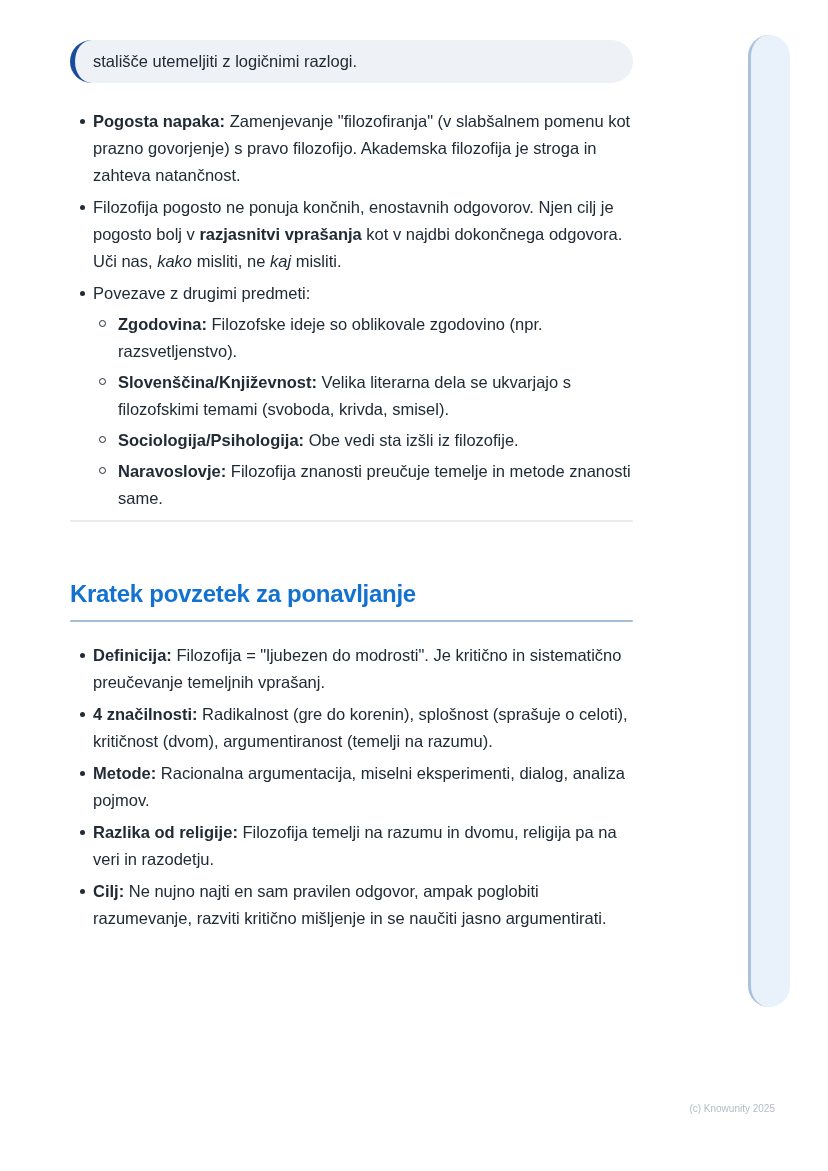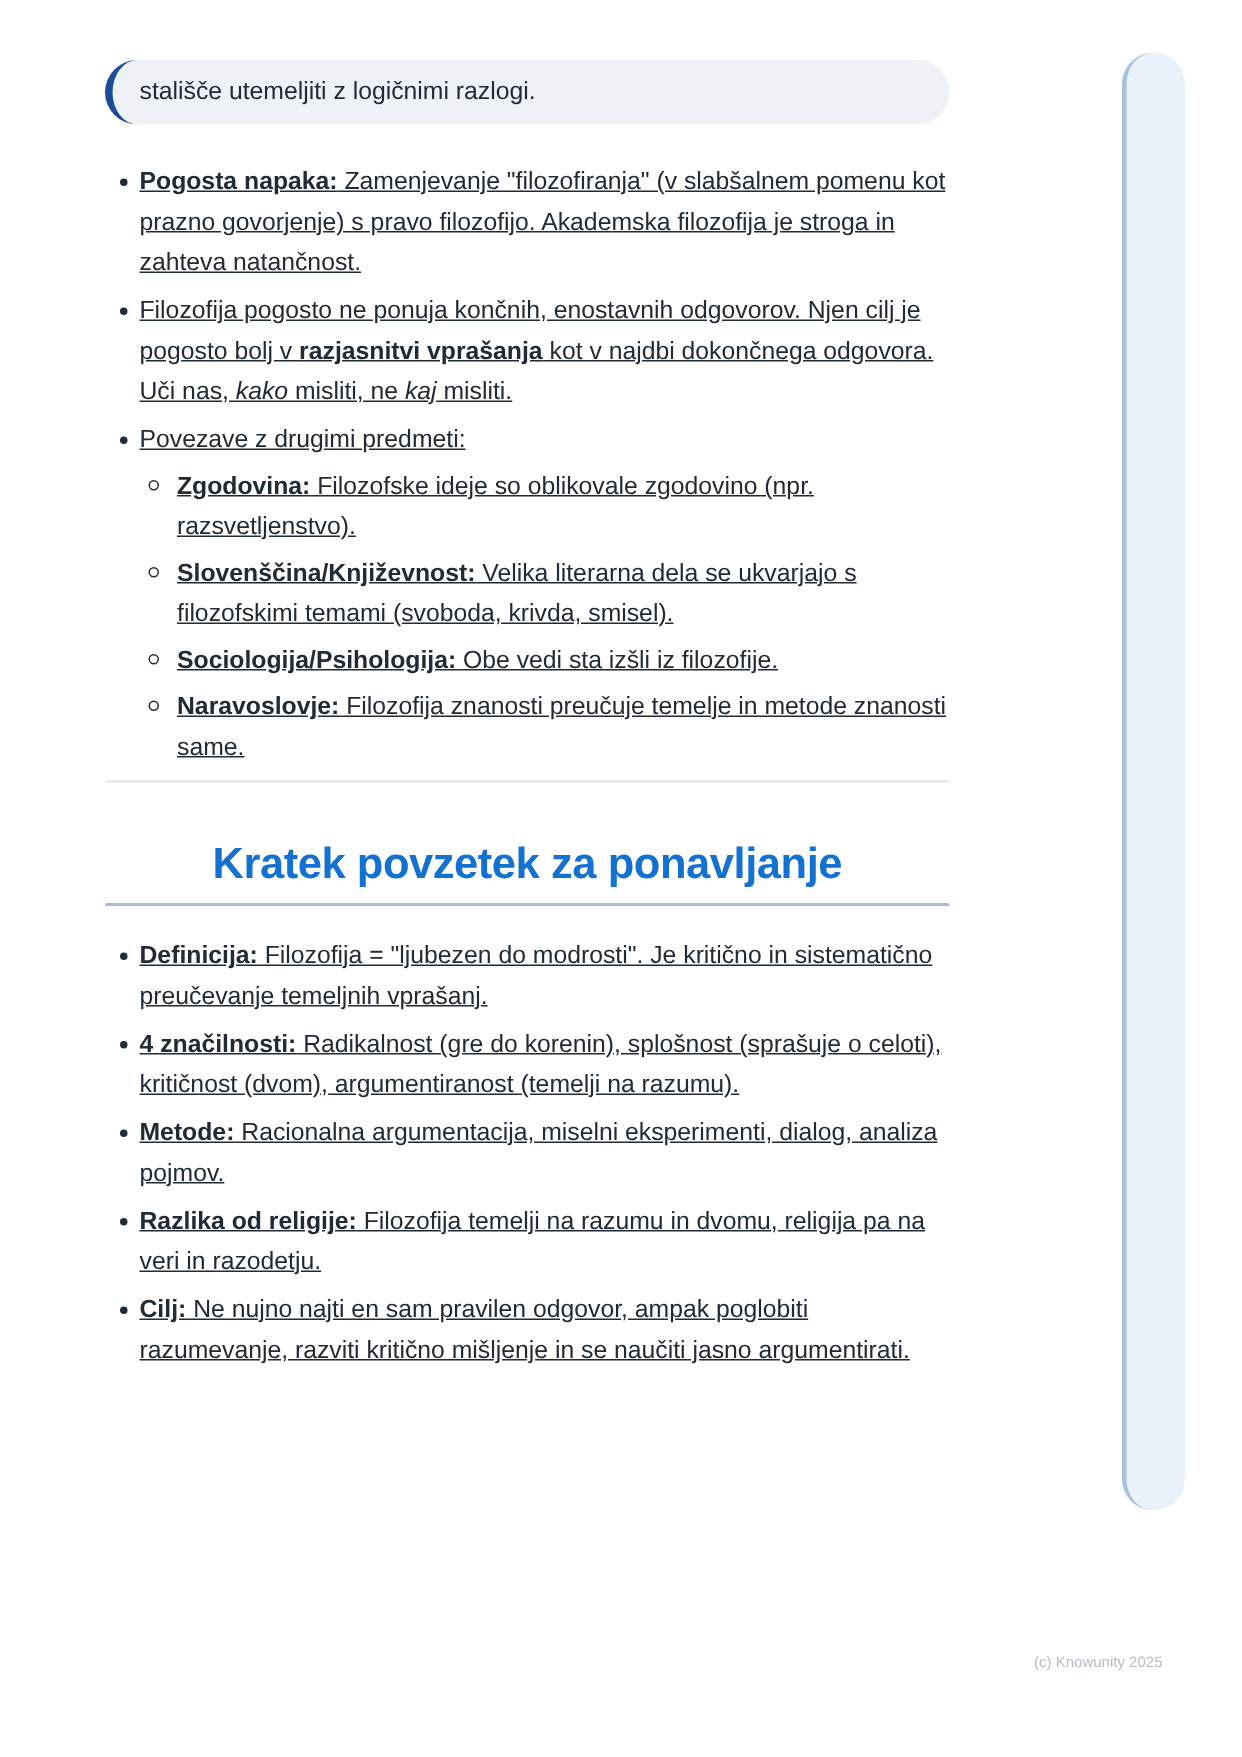--- a/index.html
+++ b/index.html
@@ -34,21 +34,21 @@
 
   .callout {
     background: #eef1f6;
     border-left: 5px solid #1b4c9b;
     padding: 8px 16px 8px 18px;
     margin-bottom: 25px;
     min-height: 42px;
   }
 
   ul.notes { list-style: none; margin: 0; padding: 0; }
-  ul.notes > li { position: relative; padding-left: 23px; margin-bottom: 5px; text-decoration: underline; }
+  ul.notes > li { position: relative; padding-left: 23px; margin-bottom: 5px; }
   ul.notes > li::before {
     content: "";
     position: absolute; left: 10px; top: 11px;
     width: 5px; height: 5px; border-radius: 50%;
     background: #212b36;
   }
   ul.sublist { list-style: none; margin: 4px 0 0 0; padding: 0; }
   ul.sublist > li { position: relative; padding-left: 25px; margin-bottom: 4px; }
   ul.sublist > li::before {
     content: "";
@@ -60,27 +60,26 @@
   li strong { font-weight: 700; }
   li em { font-style: italic; }
 
   hr.divider {
     border: none; height: 1.5px;
     background: #e9ebee;
     margin: 8px 0 0 0;
   }
 
   h2.section-heading {
-    margin: 37px 0 0 0;
-    font-size: 29px;
+    margin: 55px 0 0 0;
+    font-size: 24px;
     line-height: 34px;
     font-weight: 700;
     letter-spacing: -0.3px;
     color: #1371d1;
-    text-align: center;
   }
   hr.heading-rule {
     border: none; height: 2.5px;
     background: #a4bdd9;
     margin: 9px 0 0 0;
   }
   ul.summary { margin-top: 20px; }
 
   .footer {
     position: absolute;

